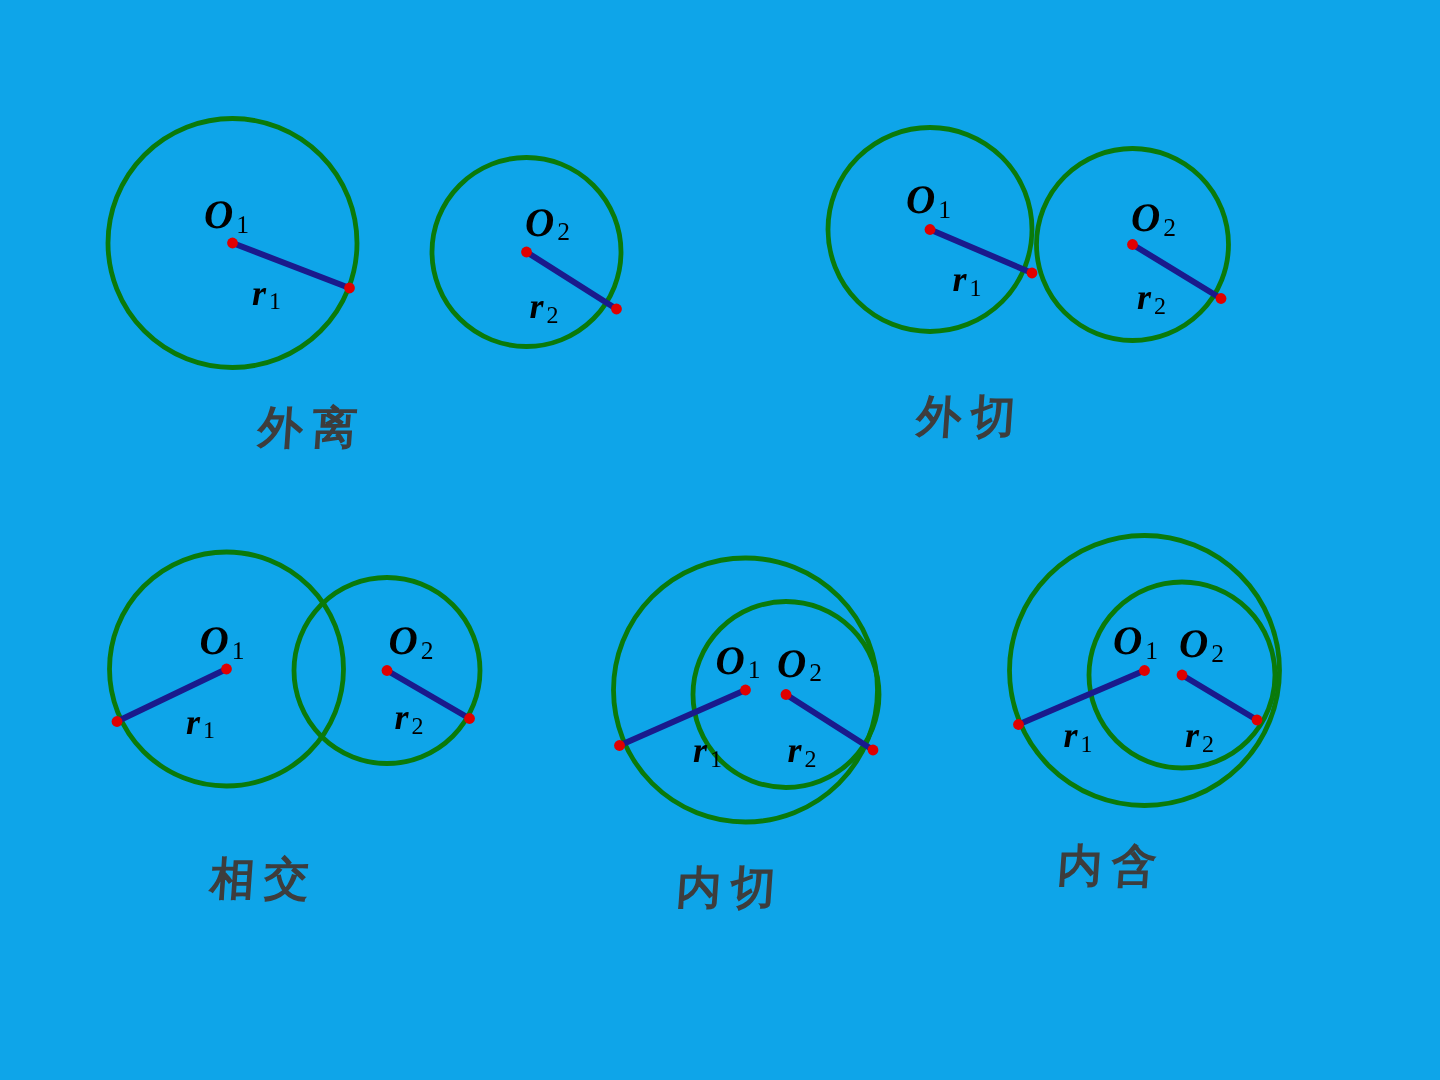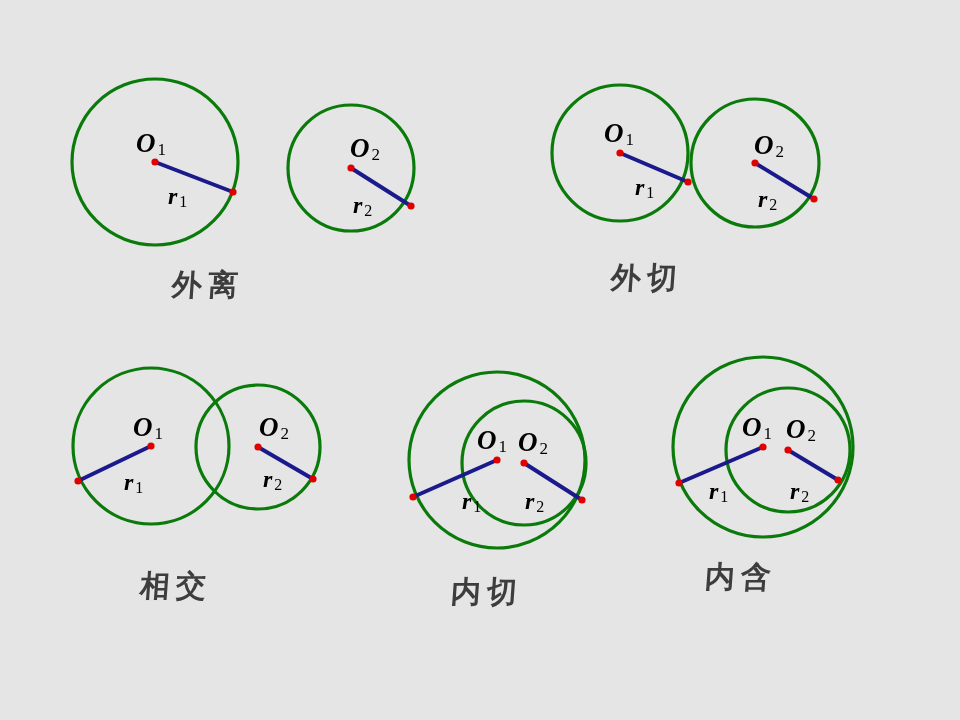--- a/index.html
+++ b/index.html
@@ -1,18 +1,18 @@
 <!DOCTYPE html>
 <html><head>
 <meta charset="utf-8">
 <style>
   html,body{margin:0;padding:0;background:#ffffff;}
   body{width:960px;height:720px;overflow:hidden;
        font-family:"Liberation Serif", serif;}
-  #stage{position:relative;width:960px;height:720px;background:#e5e5e5;}
+  #stage{position:relative;width:960px;height:720px;background:#0ea5e9;}
   svg#figure{position:absolute;left:0;top:0;width:960px;height:720px;}
   .cn-label{
     position:absolute;
     color:#3d3d3d;
     font-family:"DejaVu Sans", sans-serif;
     font-size:30px;
     font-weight:700;
     letter-spacing:6px;
     white-space:nowrap;
     transform:skewX(-4deg);

